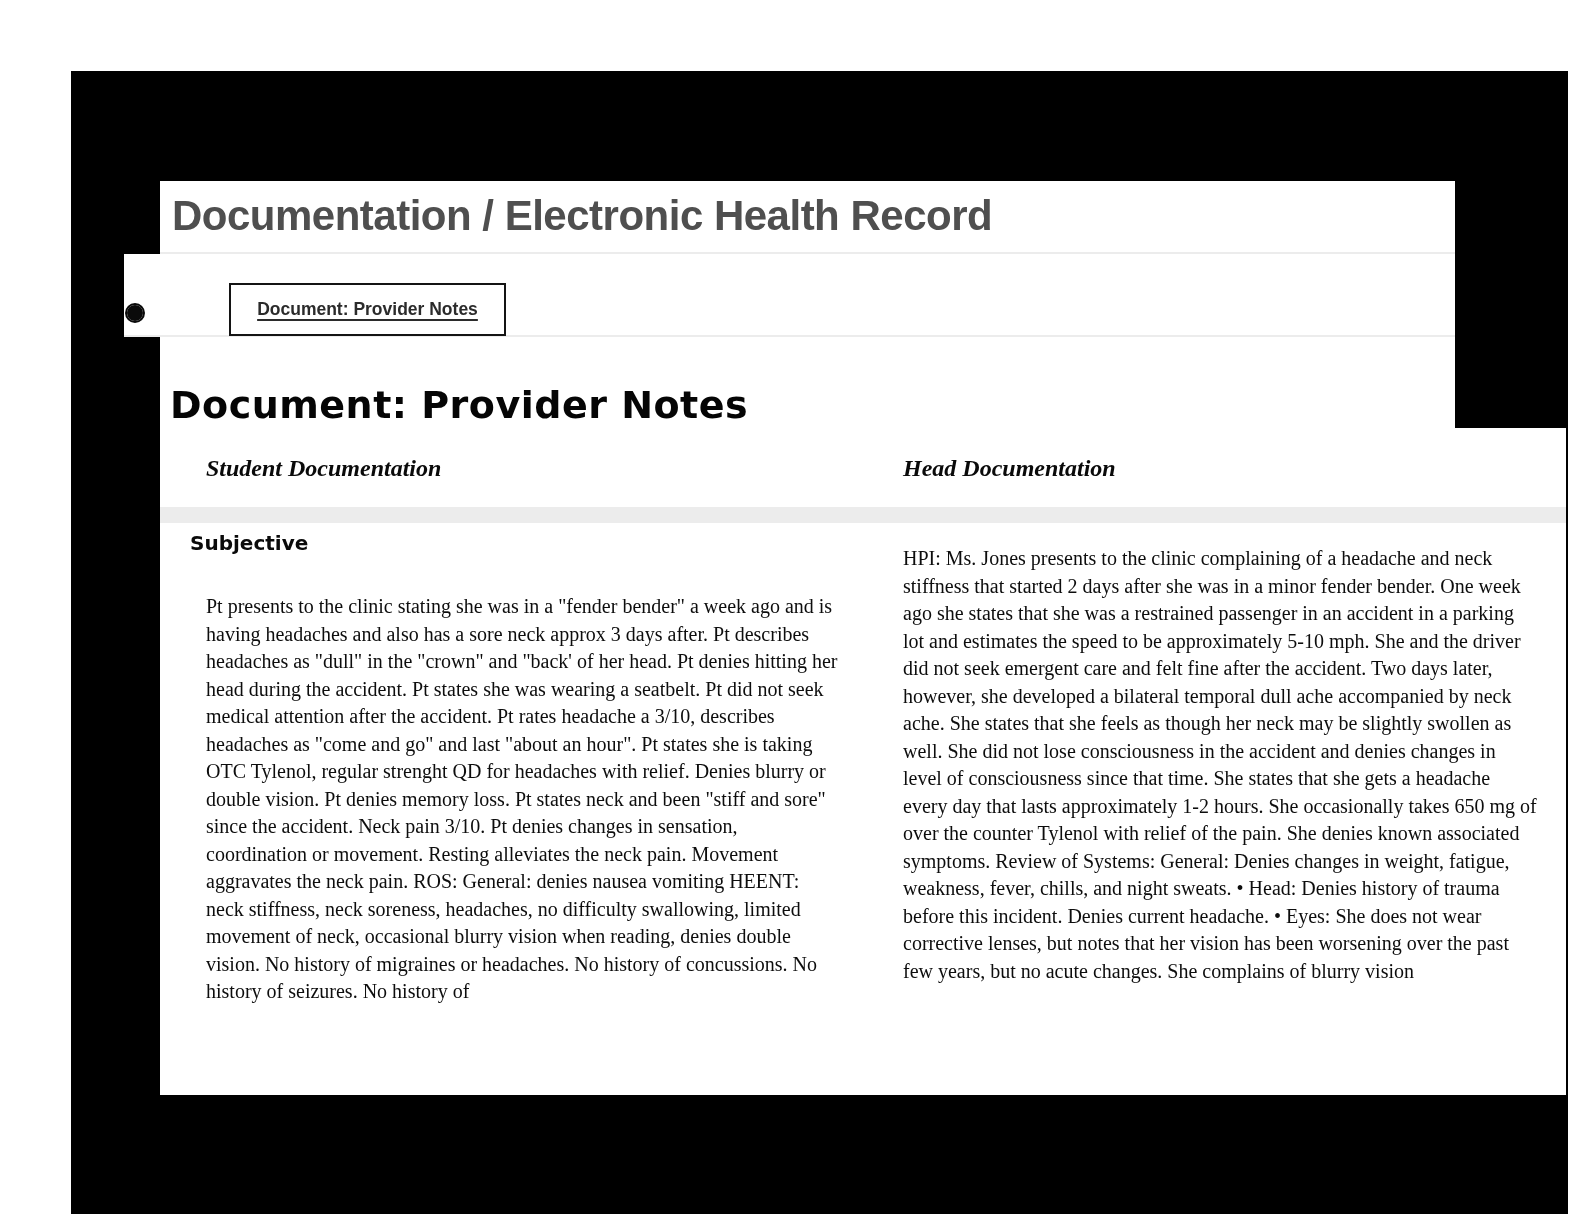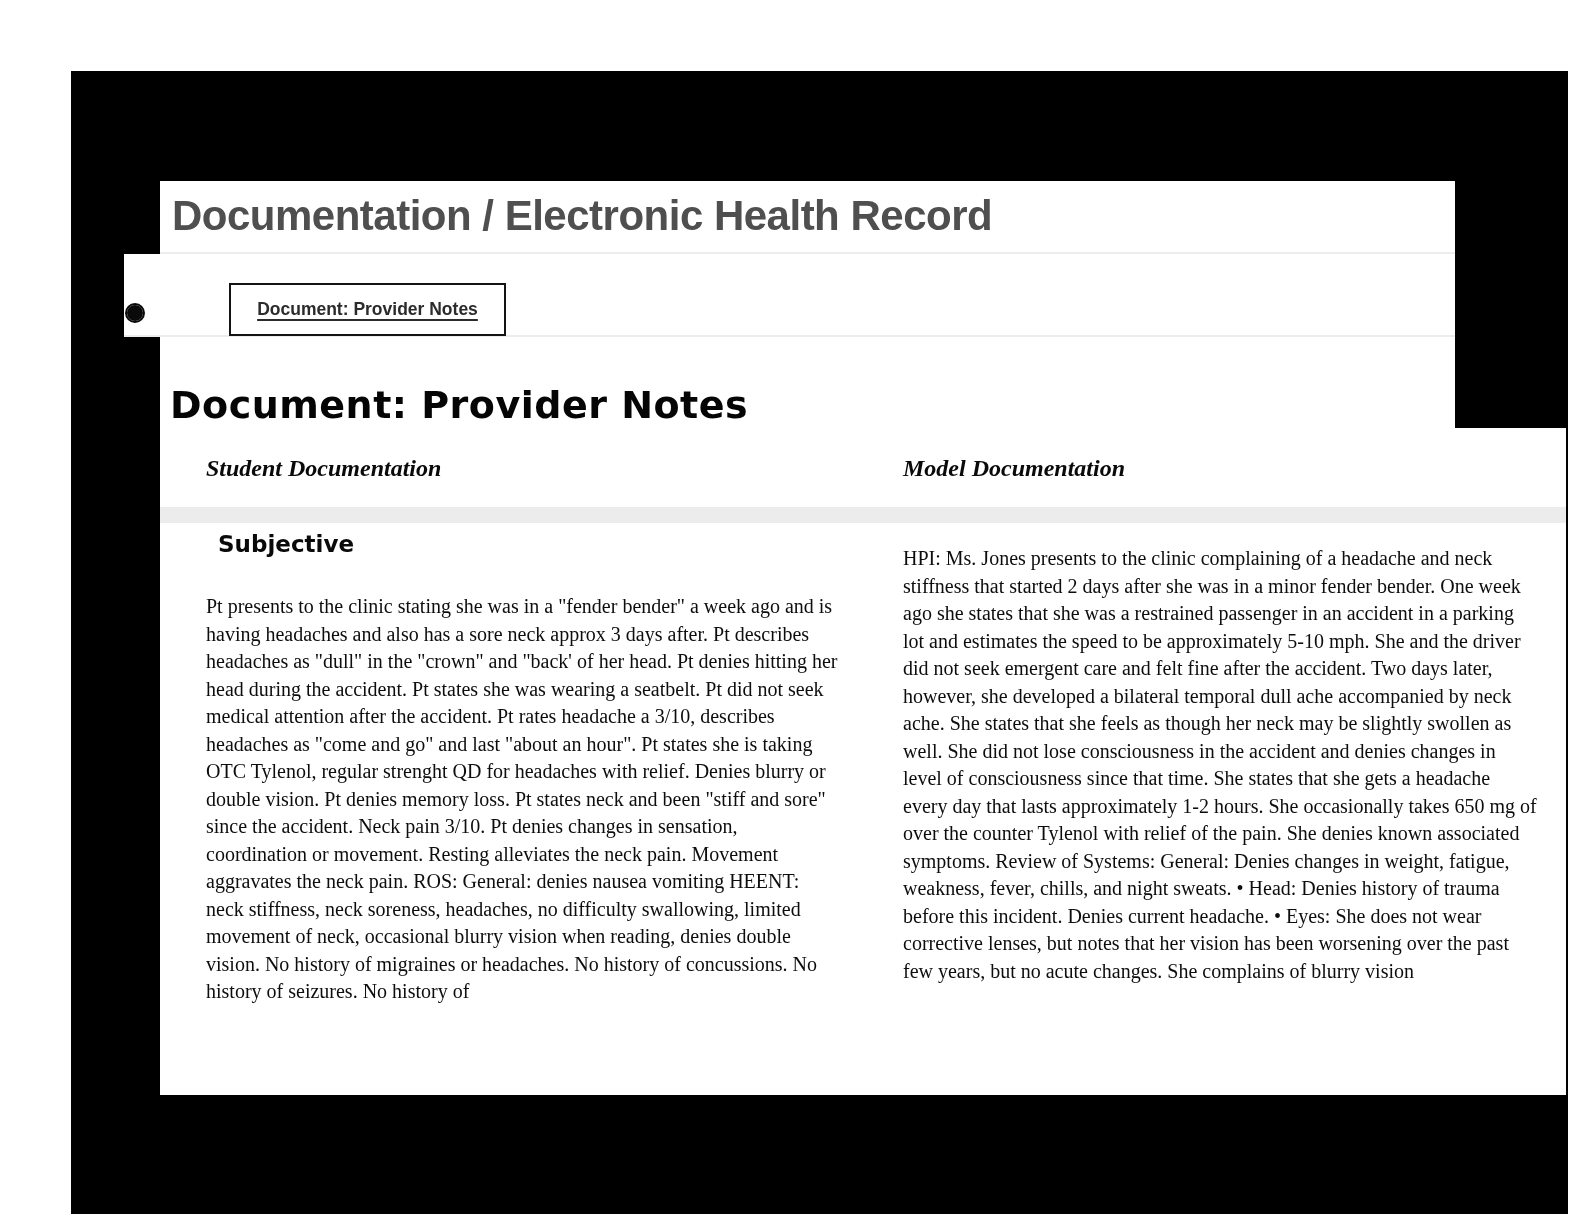--- a/index.html
+++ b/index.html
@@ -35,23 +35,23 @@
              background:#ffffff; overflow:hidden; }
   .doc-title { position:absolute; left:2px; top:38px;
                font-family:"DejaVu Sans", sans-serif; font-weight:bold;
                font-size:38px; color:#050505; letter-spacing:0.5px; white-space:nowrap; }
   .col-header { position:absolute; top:110px;
                 font-family:"Liberation Serif", serif; font-weight:bold;
                 font-size:24px; color:#0a0a0a; white-space:nowrap;font-style:italic; }
   .col-header.left  { left:38px; }
   .col-header.right { left:735px; }
   .divider { position:absolute; left:0; top:170px; width:1406px; height:2px; background:#ececec; }
-  .section-heading { position:absolute; left:50px; top:186px;
+  .section-heading { position:absolute; left:22px; top:186px;
                      font-family:"DejaVu Sans", sans-serif; font-weight:bold;
-                     font-size:23px; color:#0a0a0a; }
+                     font-size:20px; color:#0a0a0a; }
   .body-text { position:absolute; font-family:"Liberation Serif", serif;
                font-size:20px; line-height:27.5px; color:#0d0d0d; text-align:left; }
   .body-text.left  { left:38px;  top:248px; width:652px; }
   .body-text.right { left:735px; top:200px; width:650px; }
 
   
   .black-patch { position:absolute; left:1295px; top:0; width:111px; height:91px; background:#000000; }
 </style>
 </head>
 <body>
@@ -70,21 +70,21 @@
     </span>
     <div class="tab-box">
       <span class="tab-label">Document: Provider Notes</span>
     </div>
   </div>
 
   <div class="content">
     <h2 class="doc-title">Document: Provider Notes</h2>
 
     <div class="col-header left">Student Documentation</div>
-    <div class="col-header right">Model Documentation</div>
+    <div class="col-header right">Head Documentation</div>
 
     <div class="divider"></div>
 
     <h3 class="section-heading">Subjective</h3>
 
     <p class="body-text left">Pt presents to the clinic stating she was in a "fender bender" a week ago and is having headaches and also has a sore neck approx 3 days after. Pt describes headaches as "dull" in the "crown" and "back' of her head. Pt denies hitting her head during the accident. Pt states she was wearing a seatbelt. Pt did not seek medical attention after the accident. Pt rates headache a 3/10, describes headaches as "come and go" and last "about an hour". Pt states she is taking OTC Tylenol, regular strenght QD for headaches with relief. Denies blurry or double vision. Pt denies memory loss. Pt states neck and been "stiff and sore" since the accident. Neck pain 3/10. Pt denies changes in sensation, coordination or movement. Resting alleviates the neck pain. Movement aggravates the neck pain. ROS: General: denies nausea vomiting HEENT: neck stiffness, neck soreness, headaches, no difficulty swallowing, limited movement of neck, occasional blurry vision when reading, denies double vision. No history of migraines or headaches. No history of concussions. No history of seizures. No history of</p>
 
     <p class="body-text right">HPI: Ms. Jones presents to the clinic complaining of a headache and neck stiffness that started 2 days after she was in a minor fender bender. One week ago she states that she was a restrained passenger in an accident in a parking lot and estimates the speed to be approximately 5-10 mph. She and the driver did not seek emergent care and felt fine after the accident. Two days later, however, she developed a bilateral temporal dull ache accompanied by neck ache. She states that she feels as though her neck may be slightly swollen as well. She did not lose consciousness in the accident and denies changes in level of consciousness since that time. She states that she gets a headache every day that lasts approximately 1-2 hours. She occasionally takes 650 mg of over the counter Tylenol with relief of the pain. She denies known associated symptoms. Review of Systems: General: Denies changes in weight, fatigue, weakness, fever, chills, and night sweats. • Head: Denies history of trauma before this incident. Denies current headache. • Eyes: She does not wear corrective lenses, but notes that her vision has been worsening over the past few years, but no acute changes. She complains of blurry vision</p>
 
     <div class="black-patch"></div>

